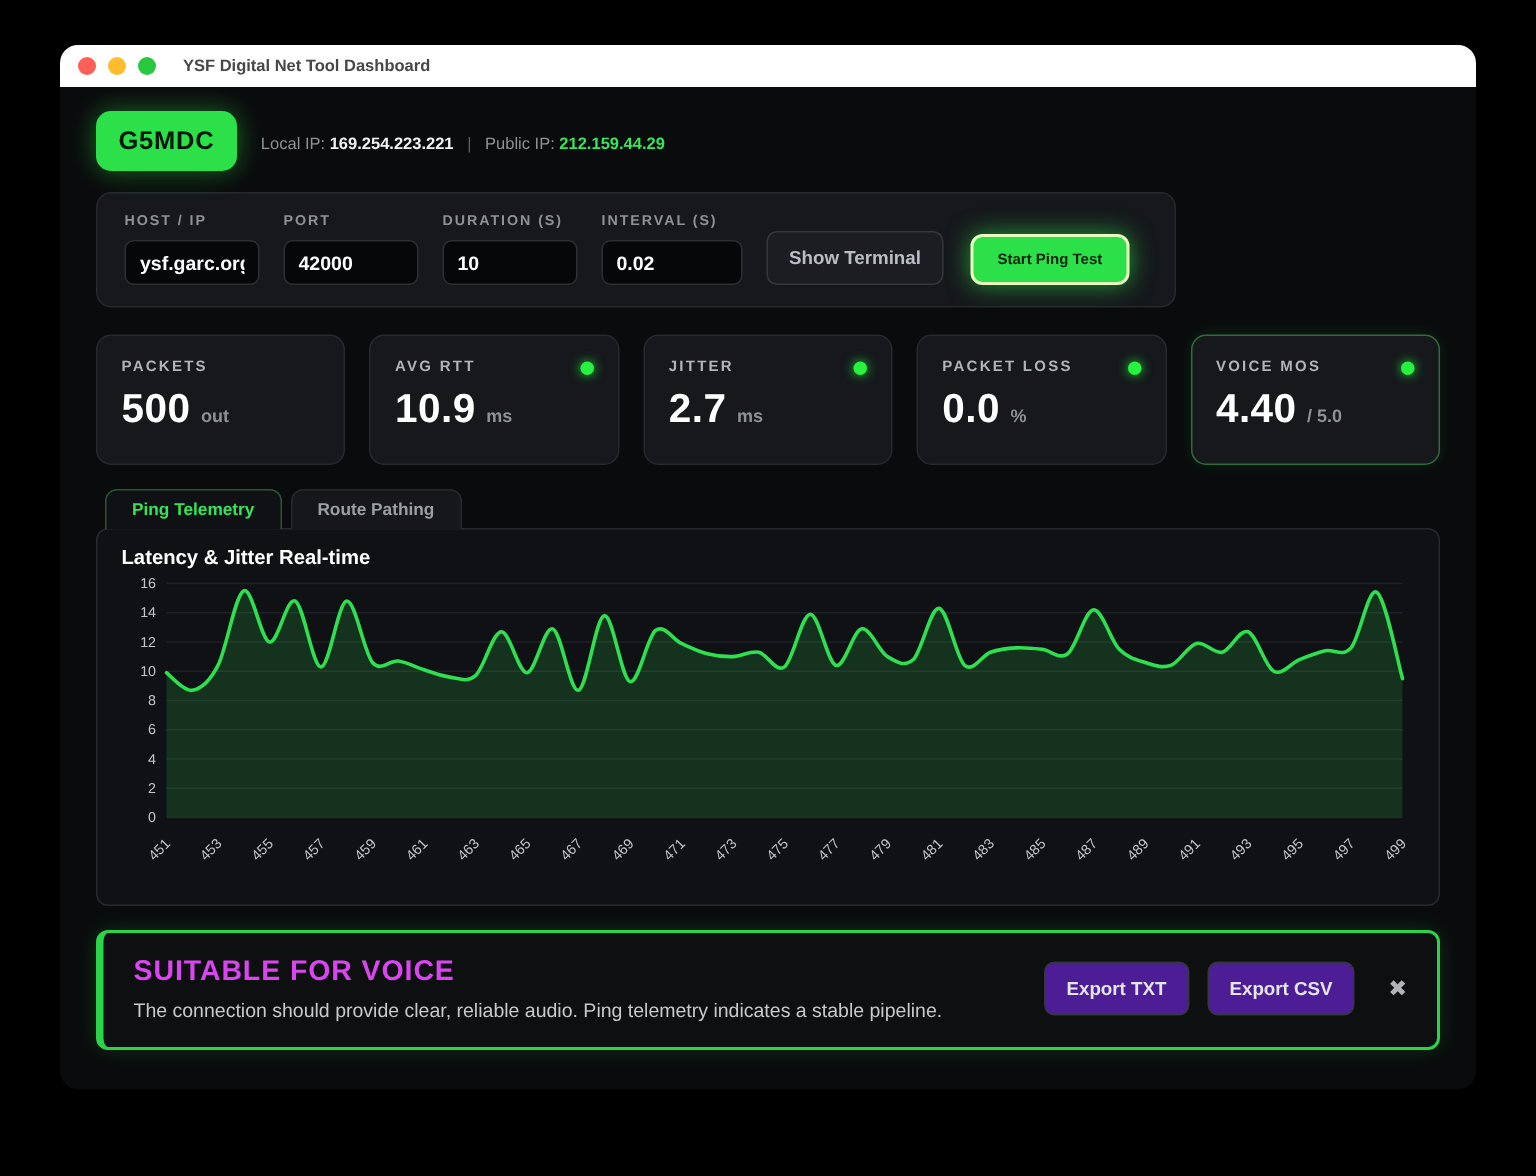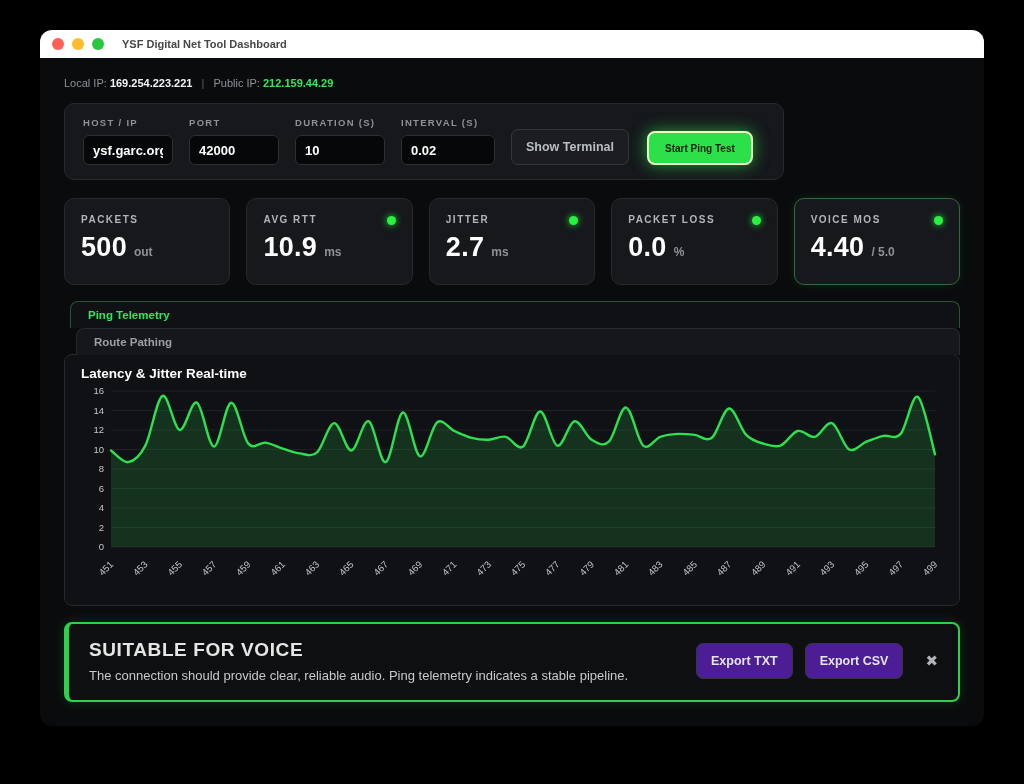--- a/index.html
+++ b/index.html
@@ -53,36 +53,36 @@
     padding:15px 16px; position:relative; height:87px; }
   .card.highlight { border-color:#2f6b3d; box-shadow:0 0 10px rgba(44,224,74,.12); }
   .card .label { font-size:10px; letter-spacing:1.5px; color:#b0b5bb; font-weight:700; }
   .card .value-row { margin-top:7px; display:flex; align-items:baseline; gap:7px; }
   .card .value { color:#fff; font-size:27px; font-weight:800; letter-spacing:.3px; }
   .card .unit { color:#8d9298; font-size:12px; font-weight:600; }
   .dot { position:absolute; right:16px; top:17px; width:9px; height:9px; border-radius:50%;
     background:#27f23f; box-shadow:0 0 7px rgba(39,242,63,.9); }
 
   
-  .tabs { display:flex; margin-top:16px; position:relative; z-index:2; padding-left:6px;flex-direction:column; }
+  .tabs { display:flex; margin-top:16px; position:relative; z-index:2; padding-left:6px; }
   .tab { height:27px; display:flex; align-items:center; padding:0 17px; font-size:11.5px;
     font-weight:700; border-radius:8px 8px 0 0; cursor:pointer; }
   .tab.active { color:#35e45b; background:#101114; border:1px solid #2b5434; border-bottom:none; }
   .tab.inactive { color:#9aa0a6; background:#15171a; border:1px solid #26292e;
     border-bottom:none; margin-left:6px; }
   .chart-panel { background:#101114; border:1px solid #26292e; border-radius:8px;
     margin-top:-1px; padding:10px 14px 4px; height:252px; }
   .chart-title { color:#fff; font-weight:800; font-size:13.5px; margin:1px 0 2px 2px; }
 
   
   .banner { margin-top:16px; border:2px solid #2bd348; border-left:5px solid #2bd348;
     border-radius:8px; background:#0d0f11; padding:15px 20px 17px; display:flex;
     align-items:center; gap:12px; box-shadow:0 0 14px rgba(43,211,72,.18); }
   .banner-text { flex:1; }
-  .banner-title { color:#e5e5e5; font-size:19px; font-weight:800; letter-spacing:.6px; }
+  .banner-title { color:#d946ef; font-size:19px; font-weight:800; letter-spacing:.6px; }
   .banner-msg { color:#c6cacd; font-size:13px; margin-top:7px; }
   .banner .btn-secondary { background:#4c1d95; color:#e3e5e7; }
   .close-x { color:#b0b4b8; font-size:15px; font-weight:800; margin-left:10px;
     cursor:pointer; background:none; border:none; font-family:inherit; }
 </style>
 </head>
 <body>
 
 <div class="stage">
   <div class="window">
@@ -90,20 +90,21 @@
     <div class="titlebar">
       <span class="tl red"></span>
       <span class="tl yellow"></span>
       <span class="tl green"></span>
       <span class="titlebar-title">YSF Digital Net Tool Dashboard</span>
     </div>
 
     <div class="content">
 
       <header class="app-header">
+        <div class="badge">G5MDC</div>
         <div>
           <div class="ips">
             <span>Local IP:</span>
             <span class="white">169.254.223.221</span>
             <span class="sep">|</span>
             <span>Public IP:</span>
             <span class="green">212.159.44.29</span>
           </div>
         </div>
       </header>

